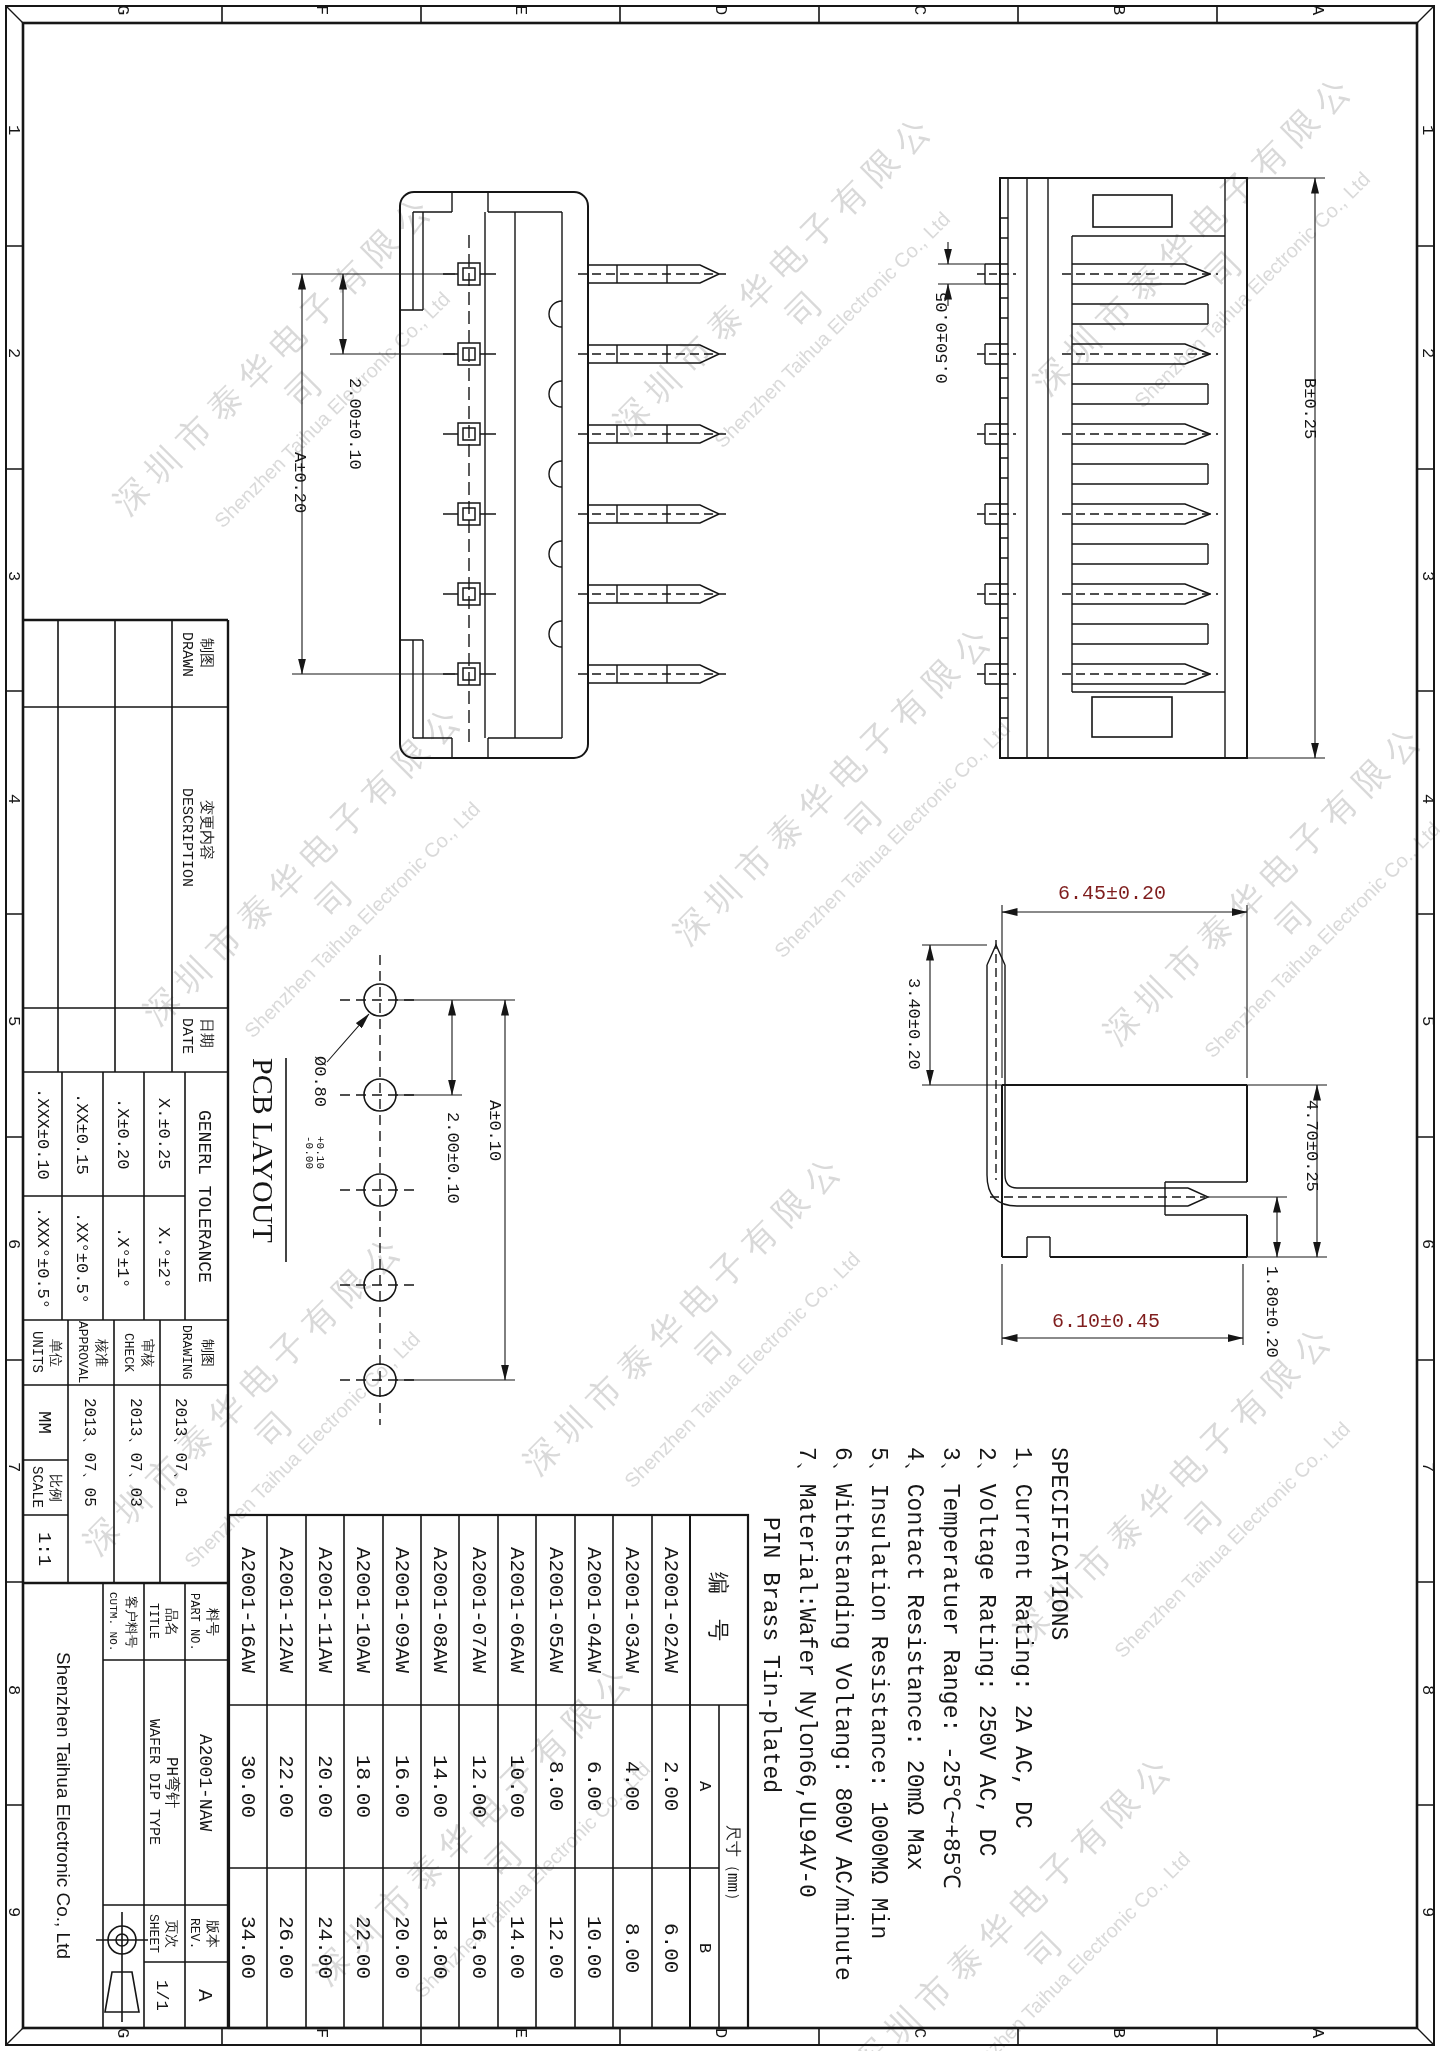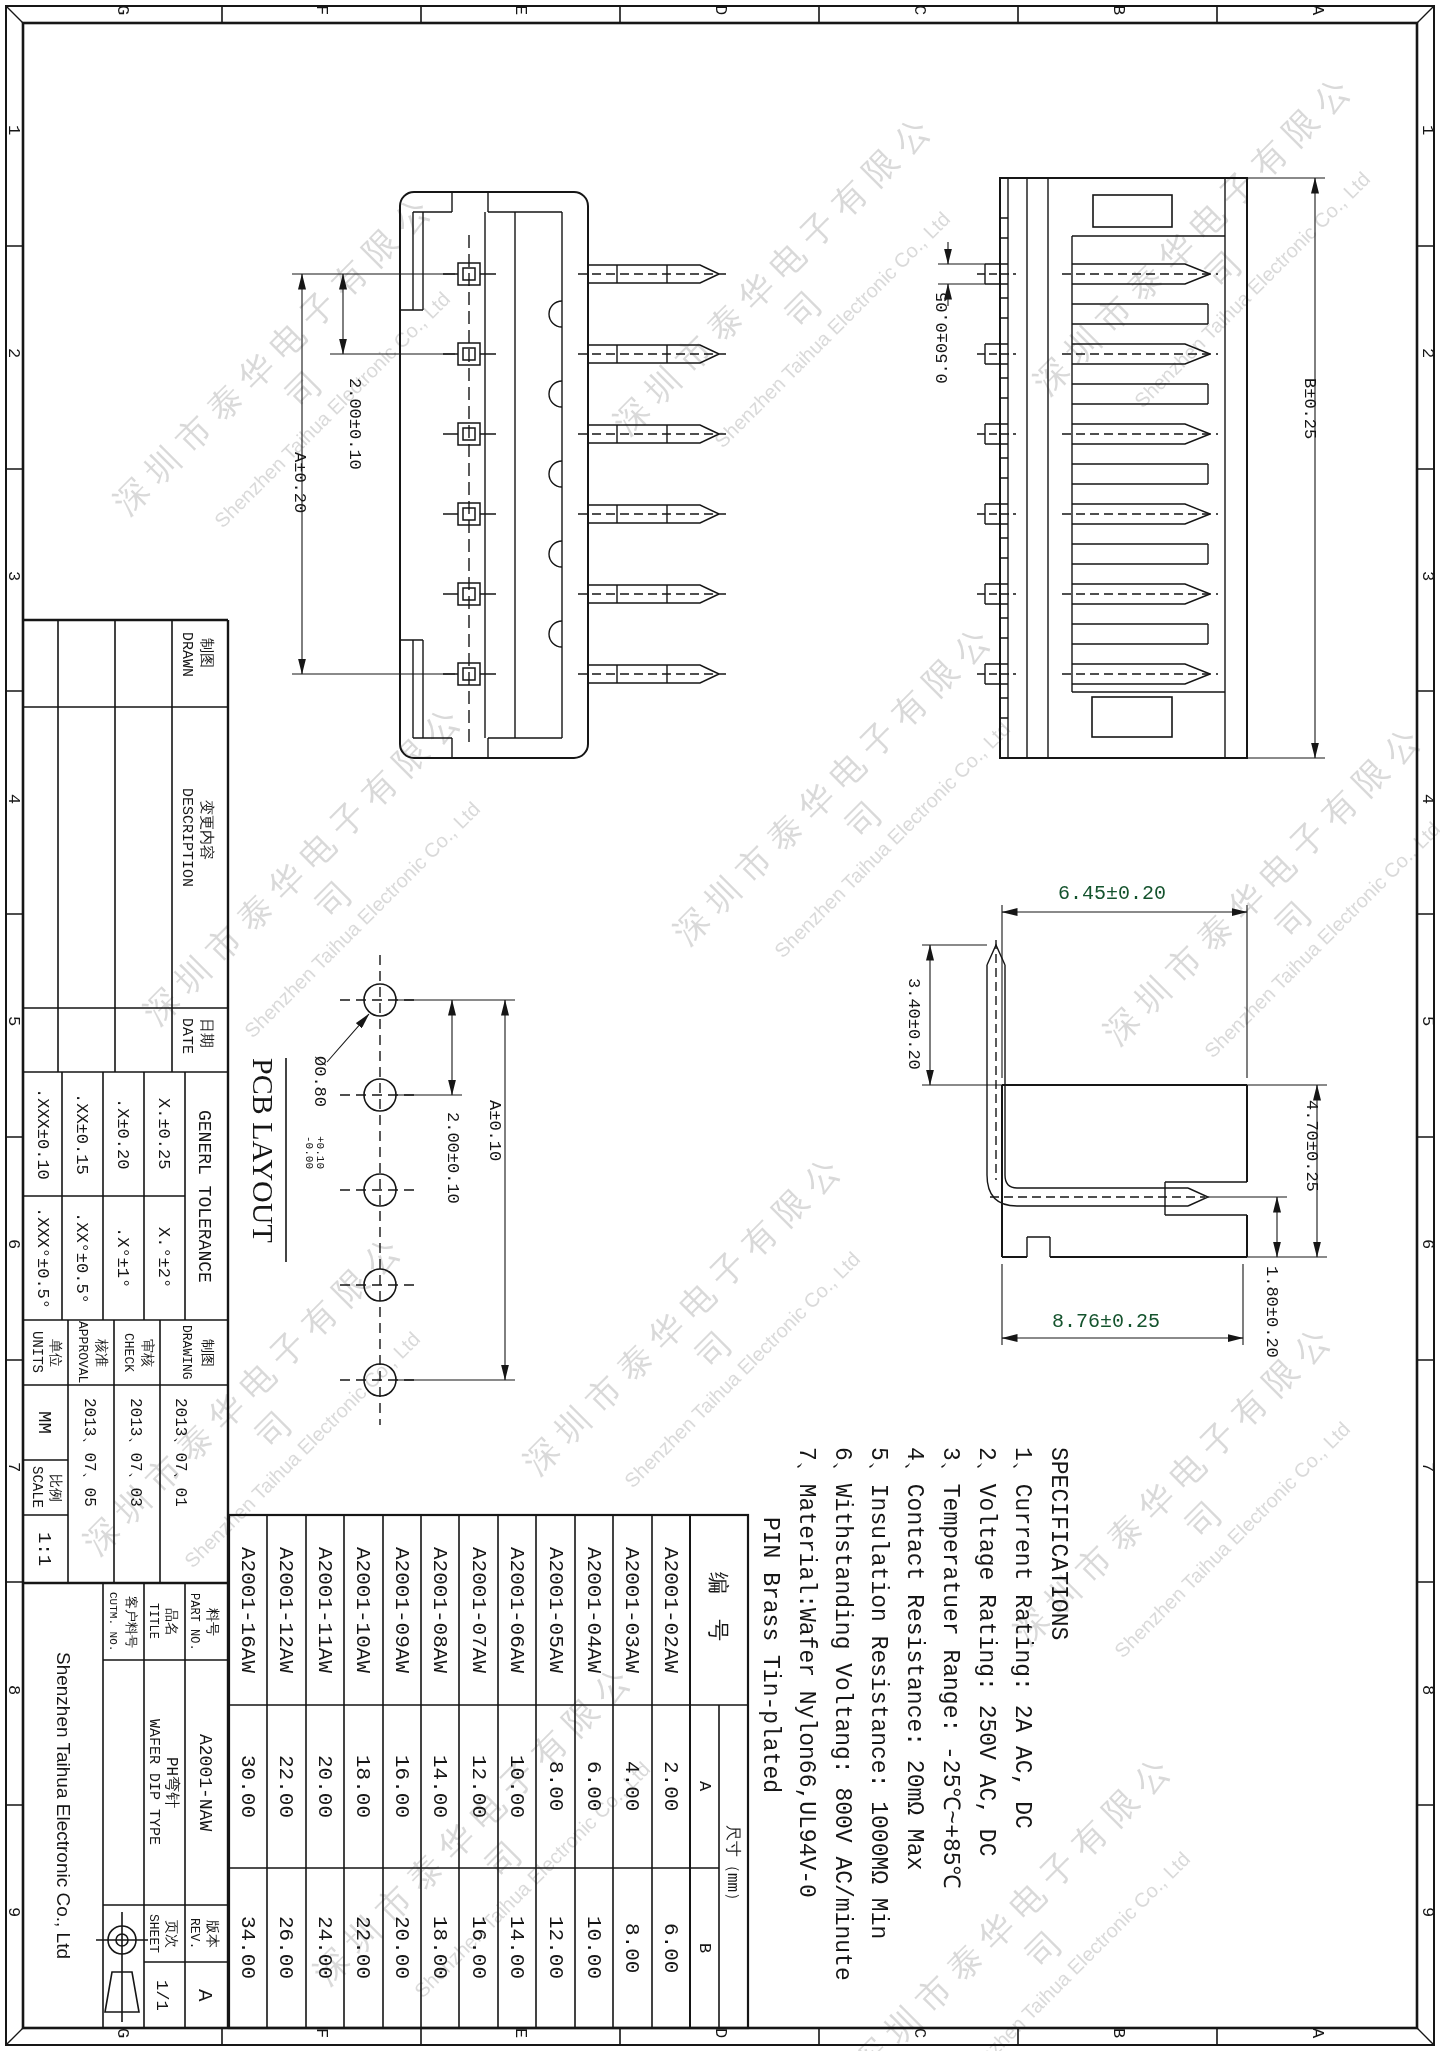--- a/index.html
+++ b/index.html
@@ -3,21 +3,21 @@
 <meta charset="utf-8">
 <style>
   html,body{margin:0;padding:0;background:#fff;}
   #sheet{position:relative;width:1440px;height:2051px;background:#fff;overflow:hidden;
          font-family:"Liberation Mono","DejaVu Sans Mono",monospace;color:#161616;}
   svg{position:absolute;left:0;top:0;}
   .vt{position:absolute;writing-mode:vertical-rl;text-orientation:sideways;white-space:nowrap;
       line-height:1;color:#161616;}
   .vtc{text-align:center;}
   .vtf{transform:rotate(180deg);}
-  .ht{position:absolute;white-space:nowrap;line-height:1;color:#14532d;}
+  .ht{position:absolute;white-space:nowrap;line-height:1;color:#7f1d1d;}
   .wm{position:absolute;transform:rotate(-45deg);transform-origin:center;color:#c3c3c3;opacity:.62;
       text-align:center;pointer-events:none;}
   .wm .cn{font-size:34px;letter-spacing:10px;font-family:"Liberation Sans",sans-serif;}
   .wm .en{font-size:20px;font-family:"Liberation Sans",sans-serif;}
   .sans{font-family:"Liberation Sans",sans-serif;}
 </style>
 </head>
 <body>
 
 <div id="sheet">
@@ -265,21 +265,21 @@
   <div class="vt" style="left:1419px;top:1907px;font-size:17px;">9</div>
 
   <div class="vt" style="left:346px;top:378px;font-size:17px;">2.00±0.10</div>
   <div class="vt" style="left:291px;top:452px;font-size:17px;">A±0.20</div>
   <div class="vt vtf" style="left:934px;top:292px;font-size:17px;">0.50±0.05</div>
   <div class="vt" style="left:1301px;top:378px;font-size:17px;">B±0.25</div>
   <div class="ht" style="left:1058px;top:884px;font-size:20px;">6.45±0.20</div>
   <div class="vt" style="left:905px;top:978px;font-size:17px;">3.40±0.20</div>
   <div class="vt" style="left:1303px;top:1100px;font-size:17px;">4.70±0.25</div>
   <div class="vt" style="left:1263px;top:1266px;font-size:17px;">1.80±0.20</div>
-  <div class="ht" style="left:1052px;top:1312px;font-size:20px;">8.76±0.25</div>
+  <div class="ht" style="left:1052px;top:1312px;font-size:20px;">6.10±0.45</div>
   <div class="vt" style="left:444px;top:1112px;font-size:17px;">2.00±0.10</div>
   <div class="vt" style="left:486px;top:1100px;font-size:17px;">A±0.10</div>
   <div class="vt" style="left:311px;top:1056px;font-size:17px;">Ø0.80</div>
   <div class="vt" style="left:303px;top:1136px;font-size:11px;white-space:pre-line;">+0.10
 -0.00</div>
 
   <div class="vt" style="left:248px;top:1058px;font-size:30px;font-family:'Liberation Serif','DejaVu Serif',serif;">PCB LAYOUT</div>
 
   <div class="vt" style="left:198px;top:638px;font-size:15px;">制图</div>
   <div class="vt" style="left:179px;top:632px;font-size:15px;">DRAWN</div>

